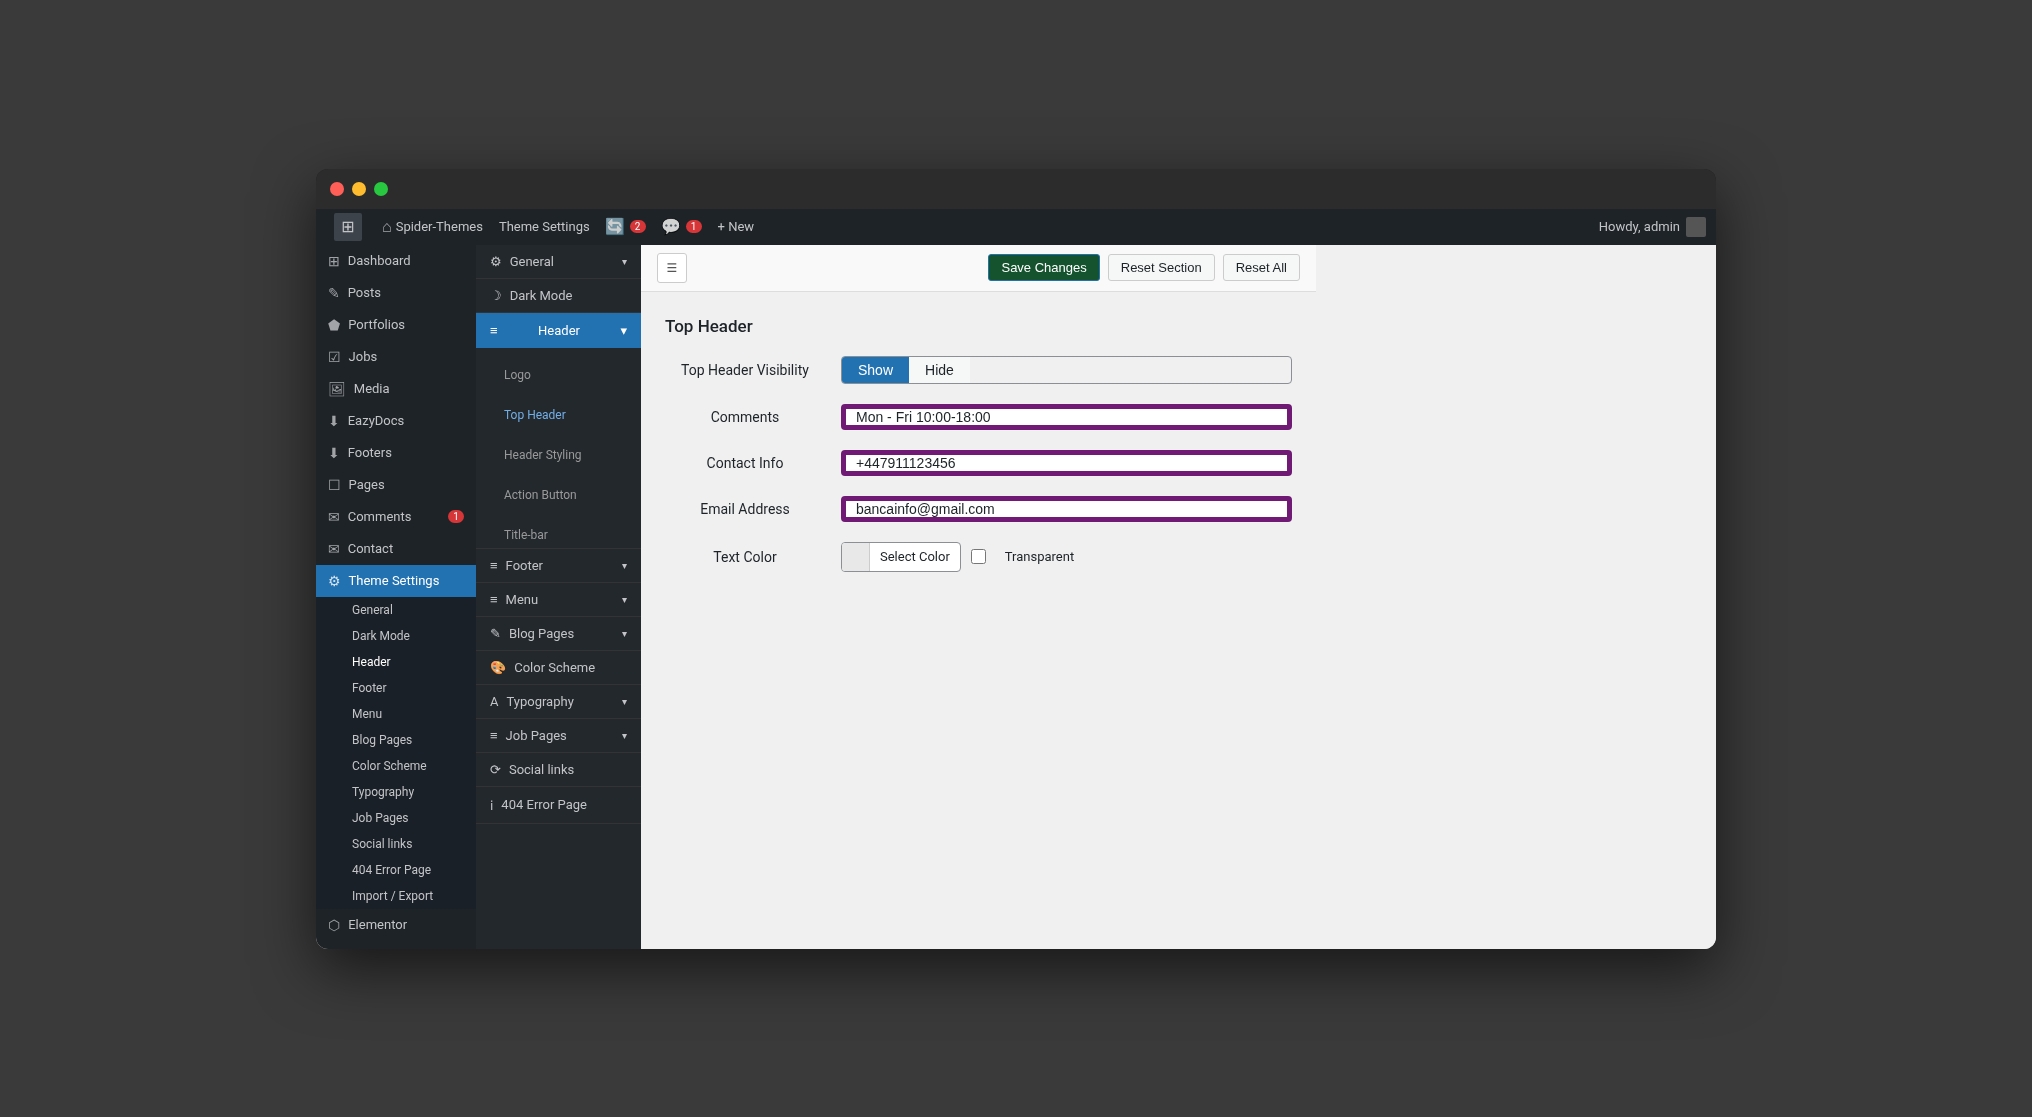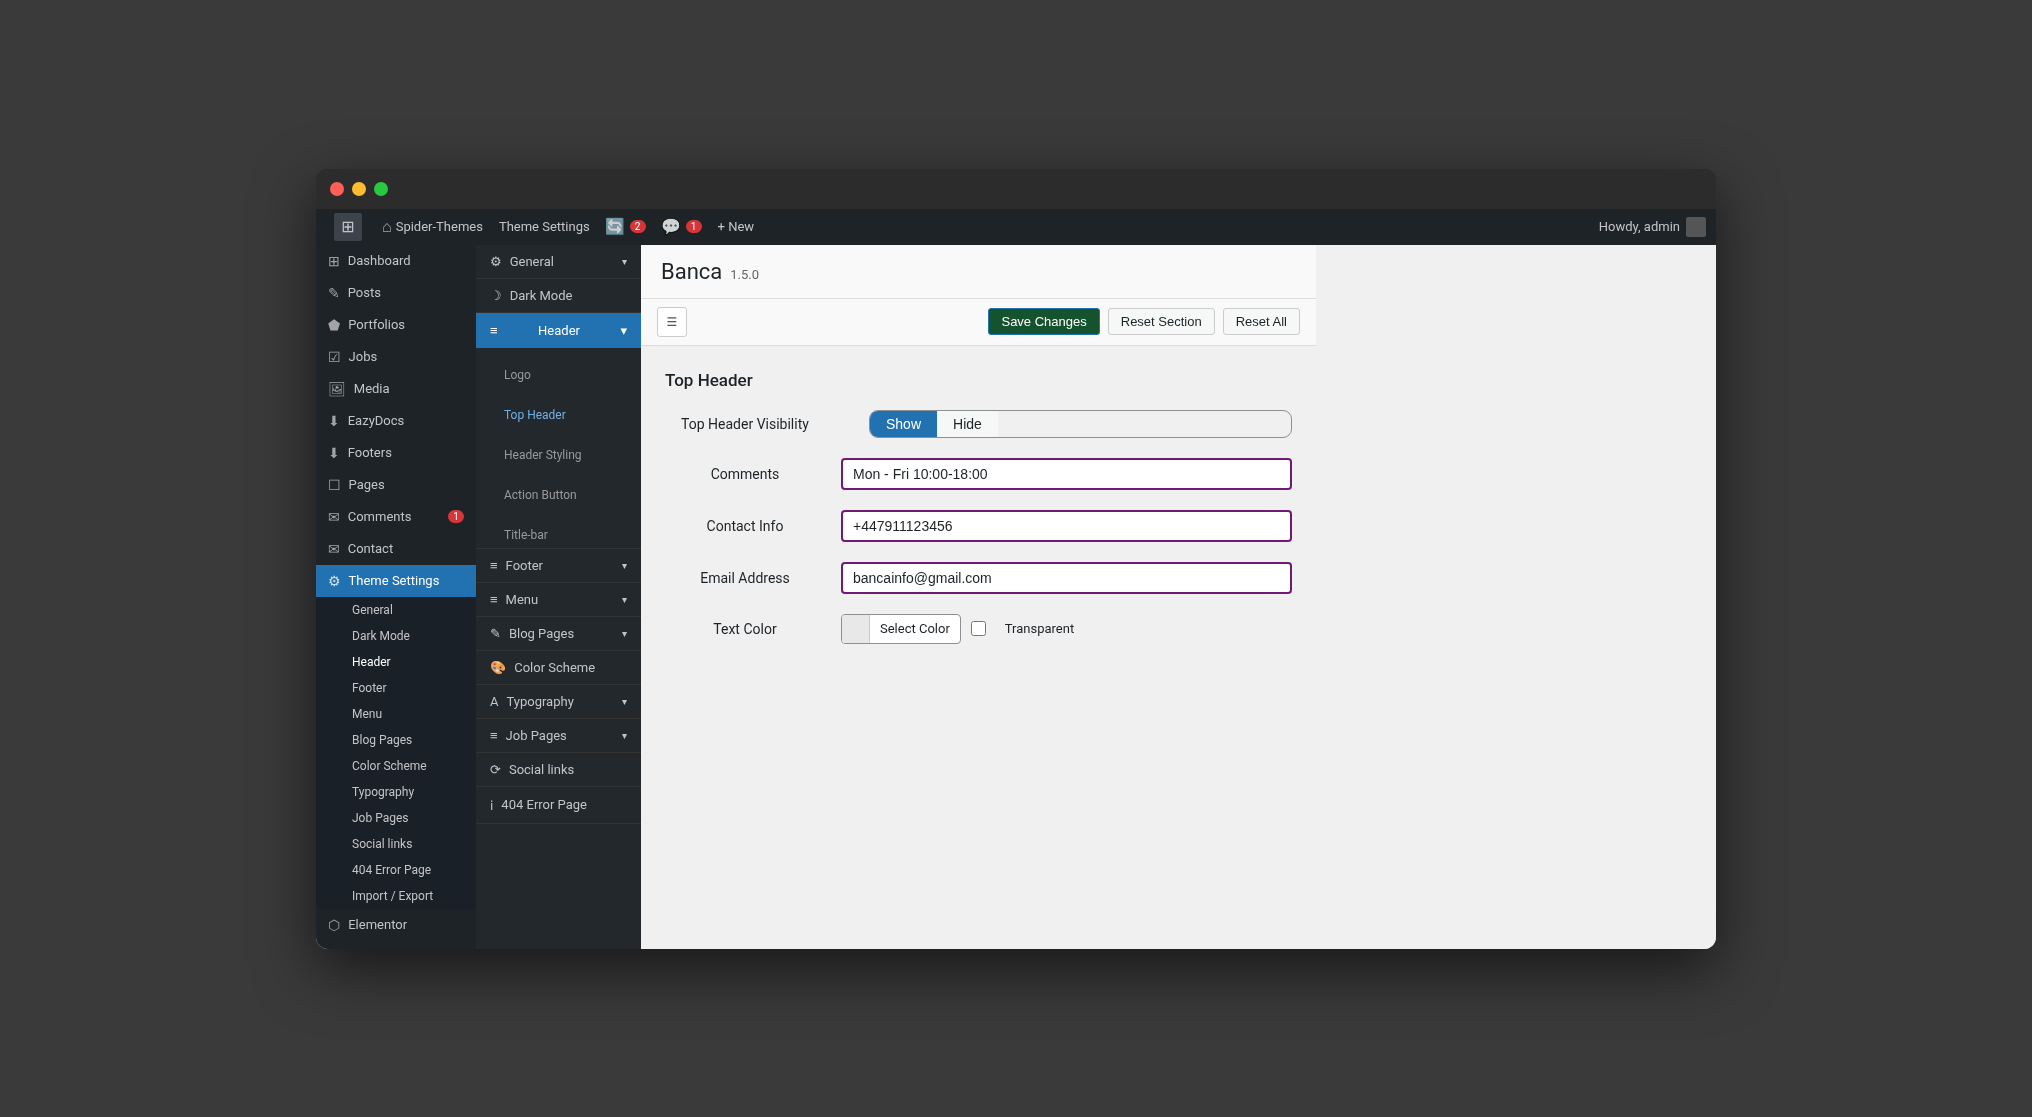--- a/index.html
+++ b/index.html
@@ -276,33 +276,32 @@
       color: #1d2327;
       flex-shrink: 0;
       text-align: center;
     }
     .form-control {
       flex: 1;
       max-width: 480px;
     }
     .form-input {
       width: 100%;
-      padding: 6px 10px;
-      border: 2px solid #701a75;
+      padding: 0 10px;
+      border: 5px solid #701a75;
       border-radius: 4px;
       font-size: 14px;
       background: #fff;
       color: #1d2327;
     }
     .toggle-group {
       display: flex;
       border: 1px solid #8c8f94;
-      border-radius: 9px;
+      border-radius: 4px;
       overflow: hidden;
-      margin-left: 28px;
     }
     .toggle-btn {
       padding: 5px 16px;
       font-size: 14px;
       cursor: pointer;
       background: #f6f7f7;
       color: #1d2327;
       border: none;
     }
     .toggle-btn.active {
@@ -587,26 +586,20 @@
       <div class="theme-sidebar-section">
         <div class="ts-section-label">
           <span>ℹ</span>
           <span>404 Error Page</span>
         </div>
       </div>
     </div>
 
     <div class="main-panel">
 
-      <div class="panel-header">
-        <div class="panel-title">
-          <span>Banca</span>
-          <span class="panel-version">1.5.0</span>
-        </div>
-      </div>
 
       <div class="panel-toolbar">
         <div class="panel-toolbar-left">
           <div class="toolbar-icon-btn">
             <span>☰</span>
           </div>
         </div>
         <button class="btn btn-primary">Save Changes</button>
         <button class="btn btn-secondary">Reset Section</button>
         <button class="btn btn-secondary">Reset All</button>

